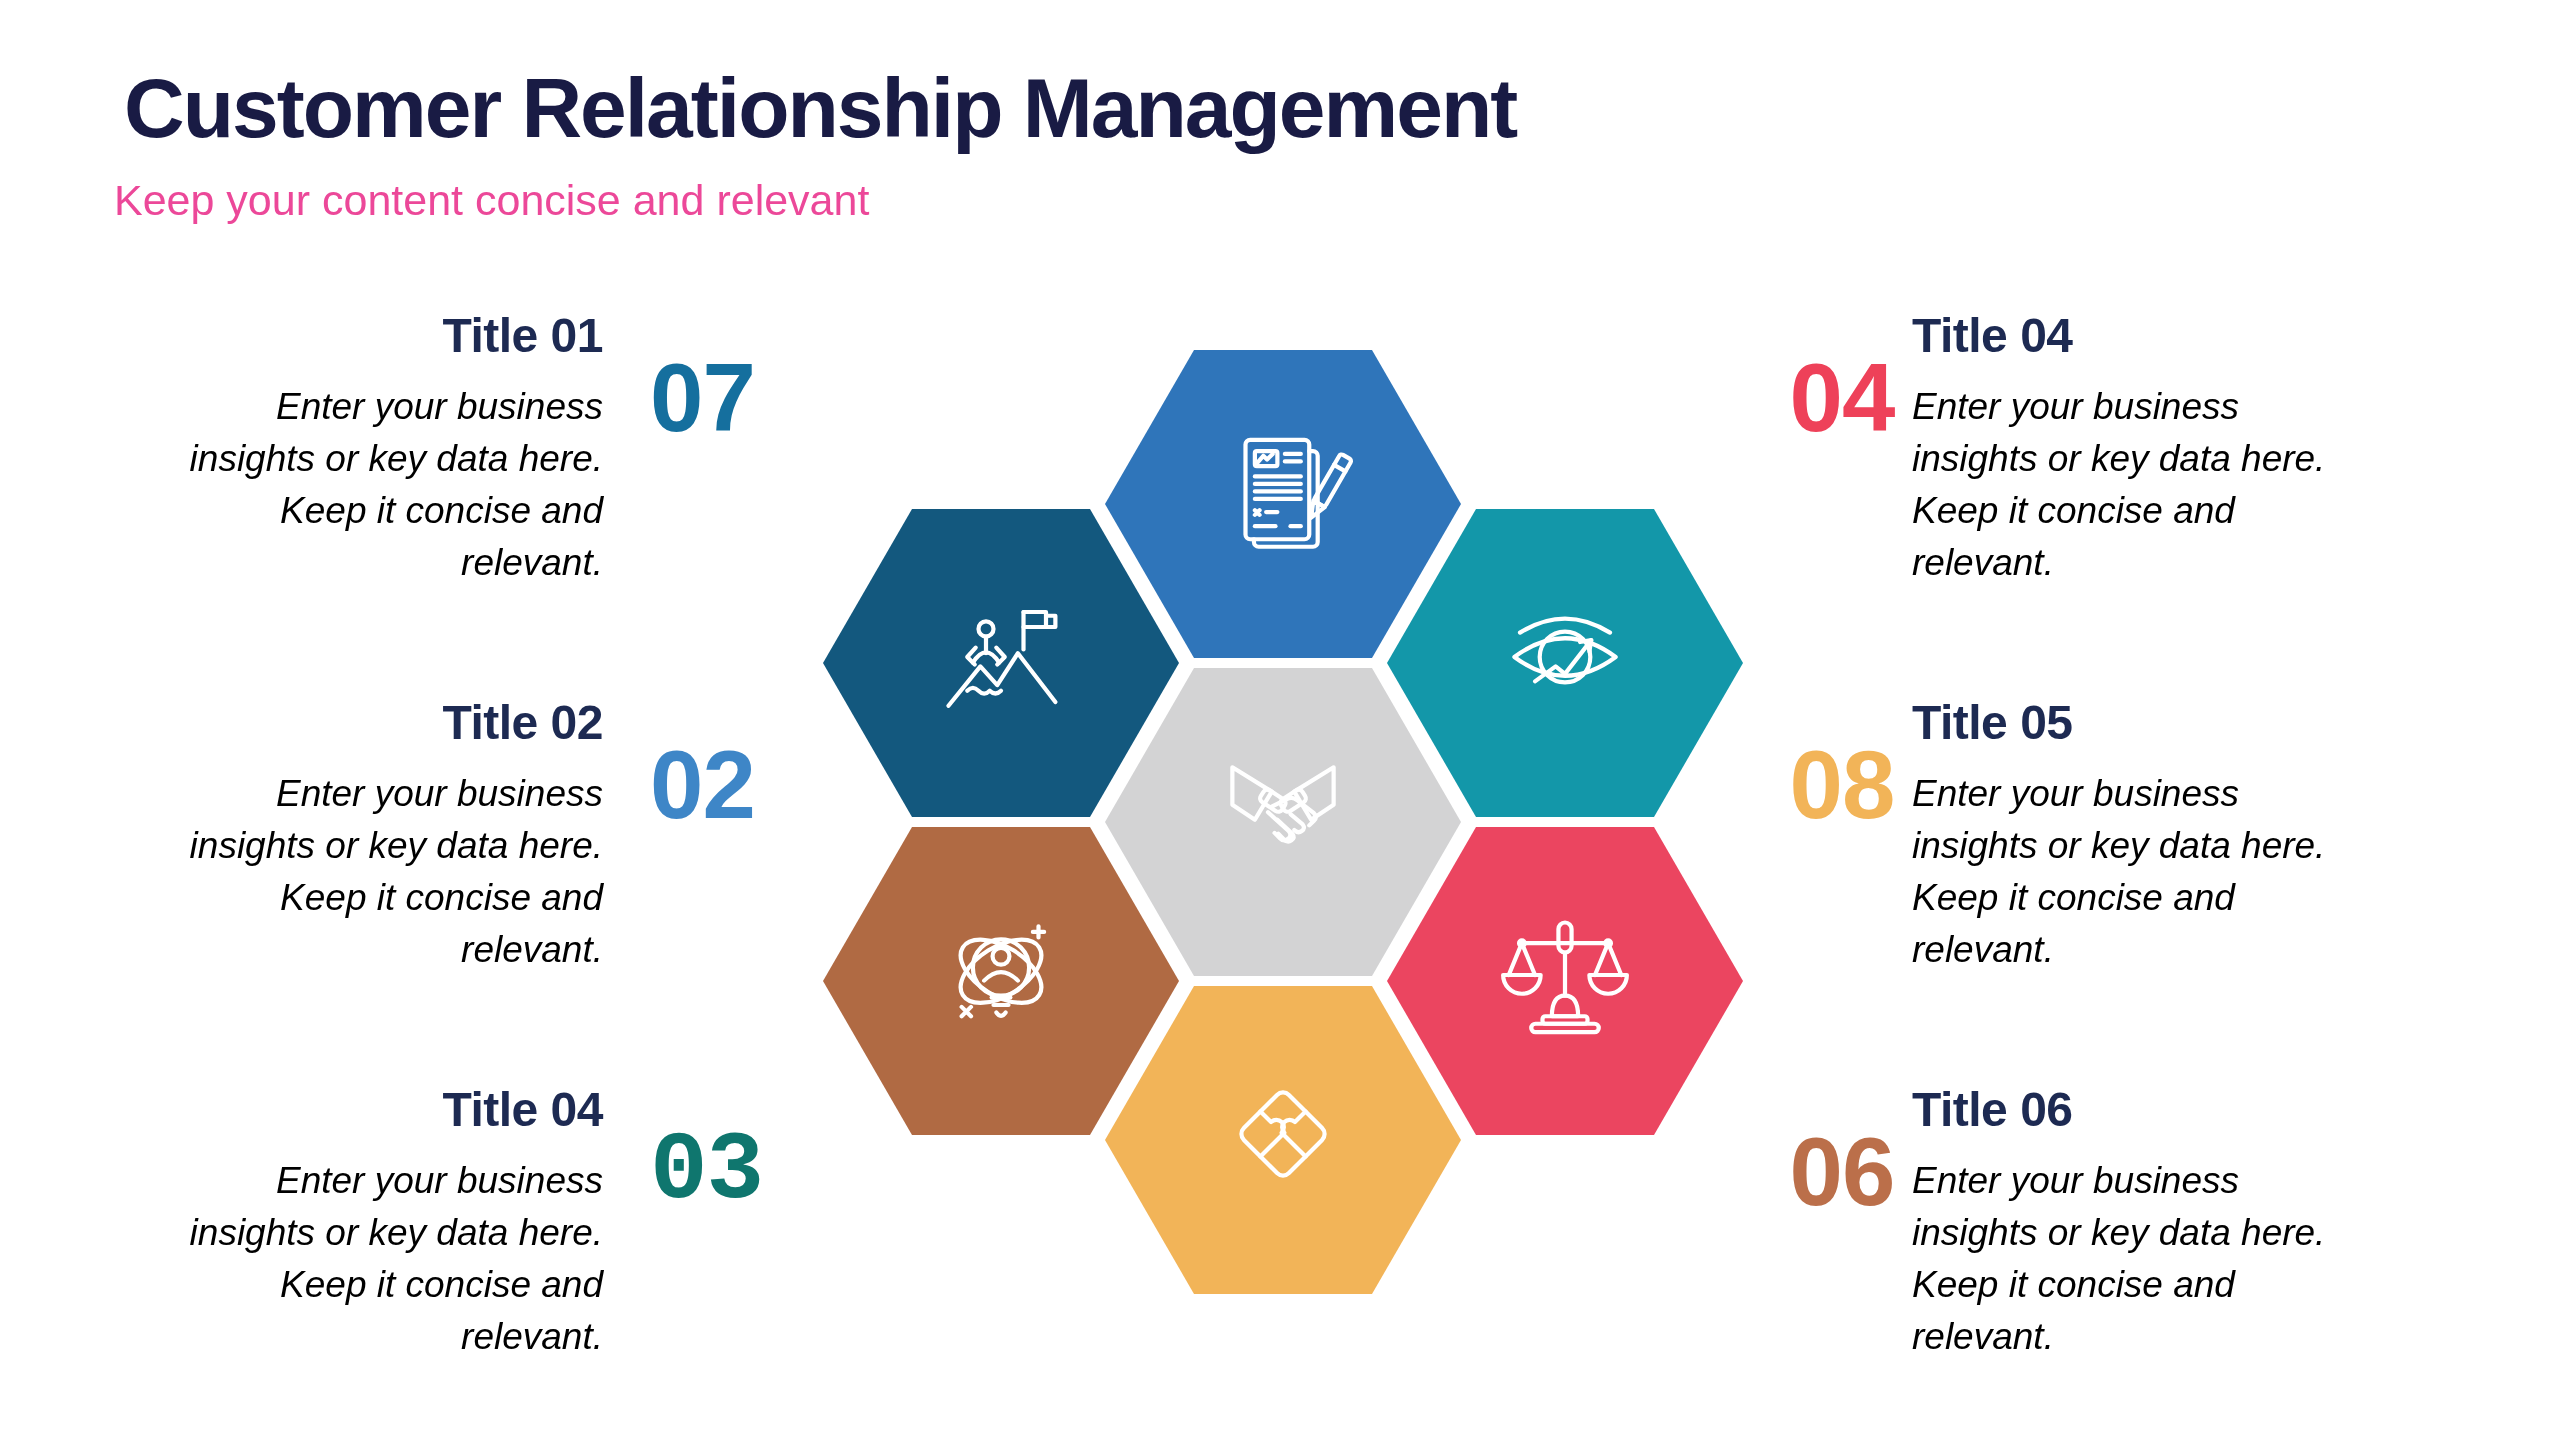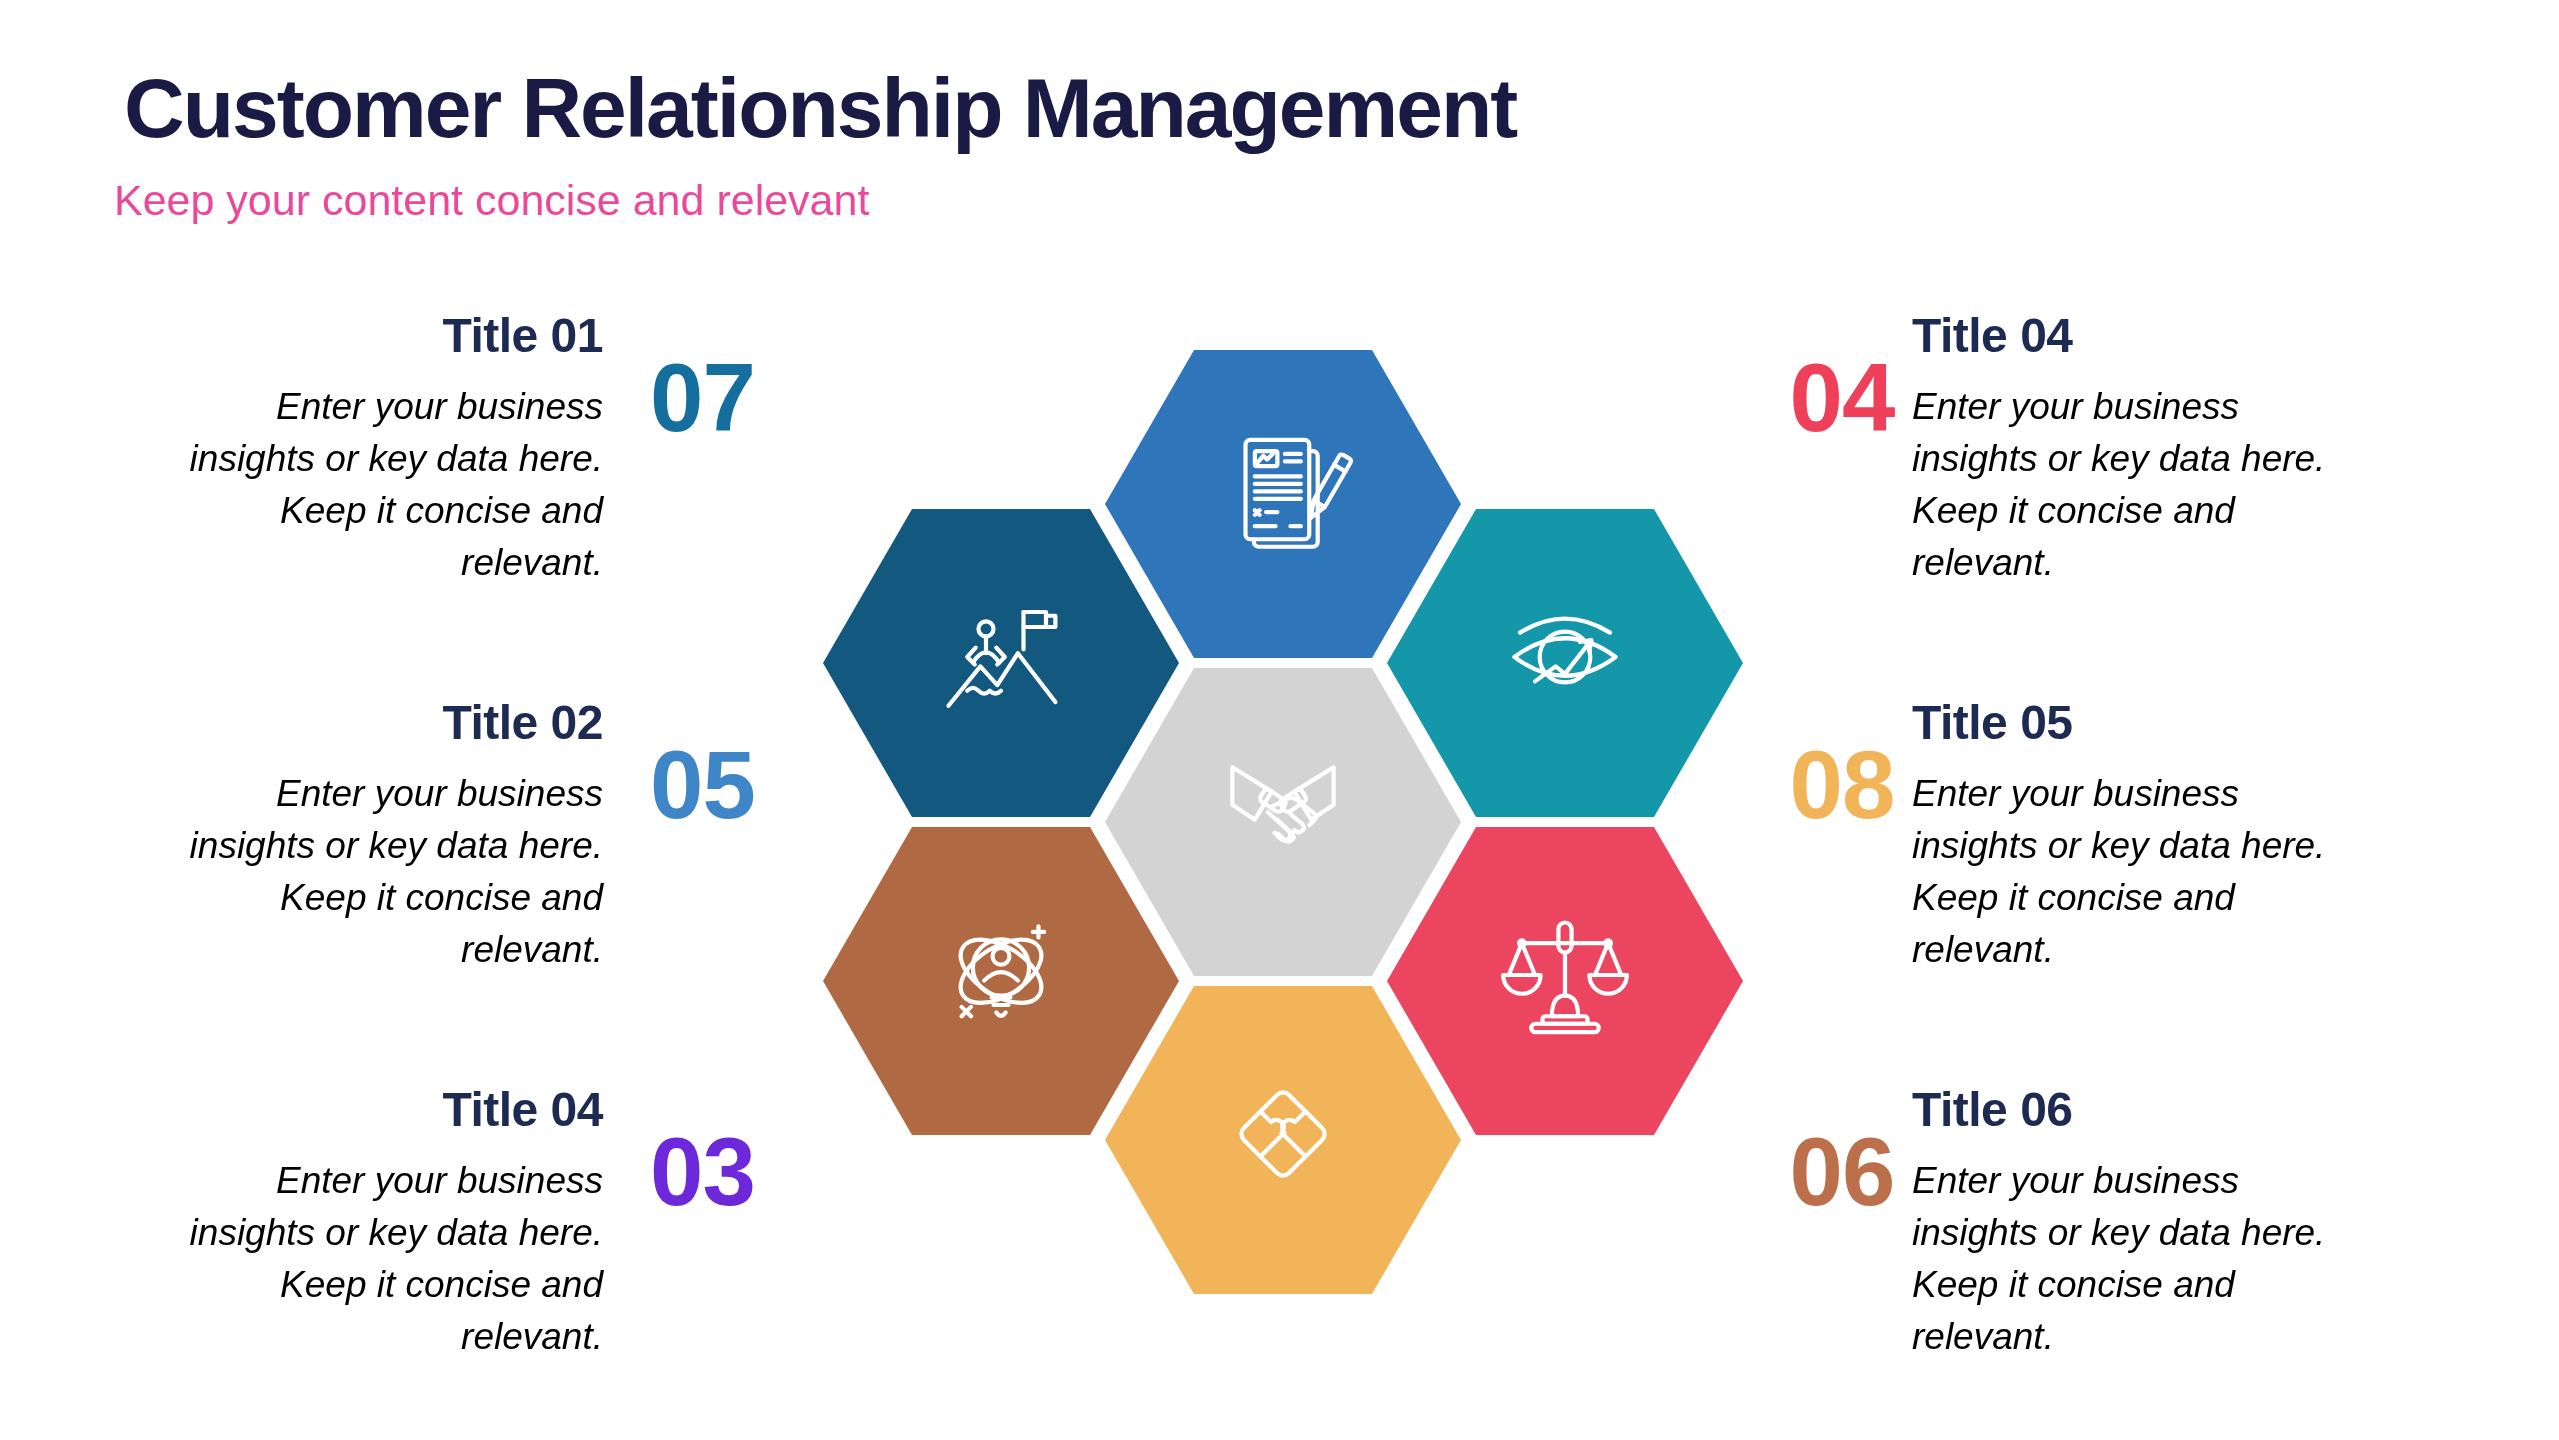--- a/index.html
+++ b/index.html
@@ -61,32 +61,32 @@
   </div>
 
   <div class="item left row2">
     <div class="txt">
       <h2>Title 02</h2>
       <p>Enter your business
 insights or key data here.
 Keep it concise and
 relevant.</p>
     </div>
-    <div class="num" style="color: rgb(62, 134, 199);">05</div>
+    <div class="num" style="color: rgb(62, 134, 199);">02</div>
   </div>
 
   <div class="item left row3">
     <div class="txt">
       <h2>Title 04</h2>
       <p>Enter your business
 insights or key data here.
 Keep it concise and
 relevant.</p>
     </div>
-    <div class="num" style="color: #6d28d9;">03</div>
+    <div class="num" style="color: #0f766e; font-family: Liberation Mono, monospace;">03</div>
   </div>
 
   <div class="item right row1">
     <div class="num" style="color: rgb(238, 65, 89);">04</div>
     <div class="txt">
       <h2>Title 04</h2>
       <p>Enter your business
 insights or key data here.
 Keep it concise and
 relevant.</p>

